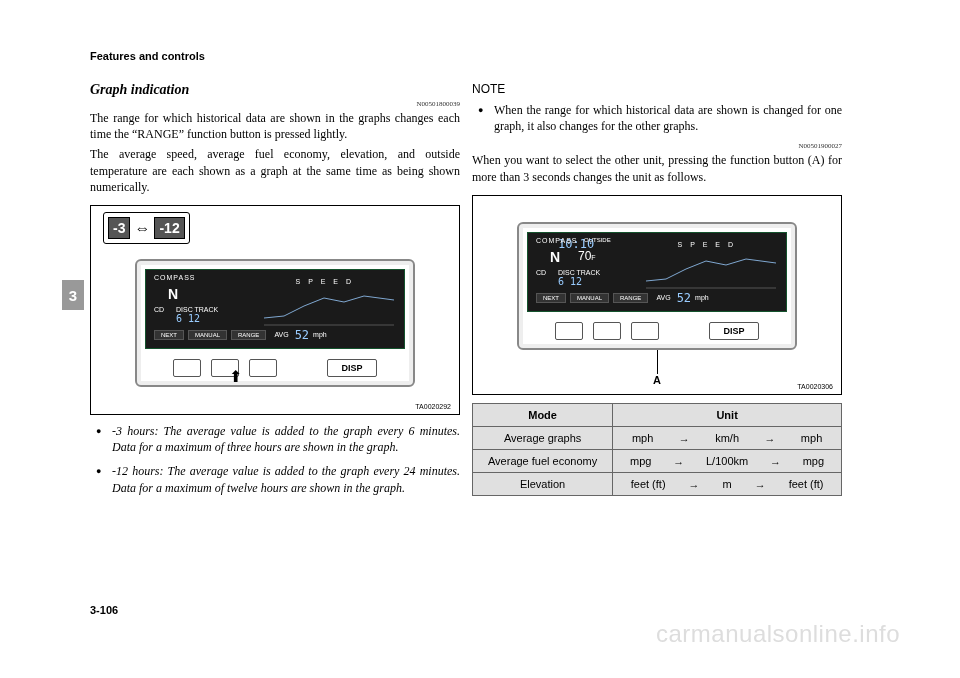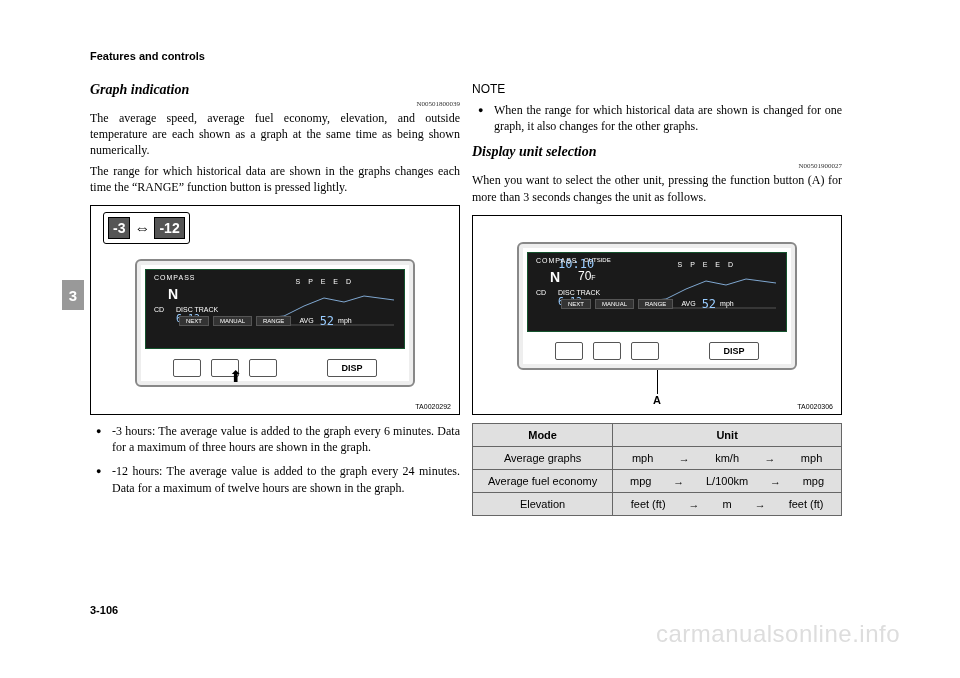--- a/index.html
+++ b/index.html
@@ -140,26 +140,25 @@
       top: 36px;
       left: 8px;
     }
     .screen .disc {
       position: absolute;
       top: 36px;
       left: 30px;
     }
     .screen .bottom-row {
       position: absolute;
-      bottom: 20px;
+      bottom: 6px;
       left: 8px;
       display: flex;
       gap: 4px;
       align-items: center;
-      margin-left: 25px;
     }
     .screen .btn-bar {
       background: #333;
       padding: 1px 6px;
       font-size: 6px;
       border: 1px solid #555;
     }
     .screen .avg {
       font-size: 7px;
       margin-left: 4px;
@@ -316,22 +315,22 @@
 
 <div class="header">Features and controls</div>
 
 <div class="side-tab">3</div>
 
 <div class="columns">
 
   <div class="col">
     <div class="section-title">Graph indication</div>
     <div class="ref-num">N00501800039</div>
+    <p class="paragraph">The range for which historical data are shown in the graphs changes each time the “RANGE” function button is pressed lightly.</p>
     <p class="paragraph">The average speed, average fuel economy, elevation, and outside temperature are each shown as a graph at the same time as being shown numerically.</p>
-    <p class="paragraph">The range for which historical data are shown in the graphs changes each time the “RANGE” function button is pressed lightly.</p>
 
     <div class="figure-box" style="height:210px;">
 
       <div class="callout">
         <div class="callout-item">-3</div>
         <div class="callout-arrow">⇔</div>
         <div class="callout-item">-12</div>
       </div>
 
       <div class="device-outer" style="margin-top:26px;">
@@ -364,33 +363,32 @@
           <div class="phys-btn"></div>
           <div class="phys-btn"></div>
           <div style="width:30px"></div>
           <div class="phys-btn disp-btn">DISP</div>
         </div>
       </div>
       <div class="up-arrow">⬆</div>
       <div class="fig-id">TA0020292</div>
     </div>
 
-    <ul class="bullet-list" style="list-style:none;">
+    <ul class="bullet-list" style="list-style:none;font-style:italic;">
       <li class="bullet-item">-3 hours: The average value is added to the graph every 6 minutes. Data for a maximum of three hours are shown in the graph.</li>
       <li class="bullet-item">-12 hours: The average value is added to the graph every 24 minutes. Data for a maximum of twelve hours are shown in the graph.</li>
     </ul>
   </div>
 
   <div class="col">
     <div class="note-label">NOTE</div>
     <ul class="bullet-list" style="list-style:none;">
       <li class="bullet-item">When the range for which historical data are shown is changed for one graph, it also changes for the other graphs.</li>
     </ul>
 
-    <div class="section-title" style="margin-top:10px;">Display unit selection</div>
     <div class="ref-num">N00501900027</div>
     <p class="paragraph">When you want to select the other unit, pressing the function button (A) for more than 3 seconds changes the unit as follows.</p>
 
     <div class="figure-box" style="height:200px;padding-bottom:30px;">
       <div class="device-outer">
         <div class="screen">
           <span style="position:absolute;top:4px;left:30px;font-size:12px;font-family:monospace;color:#9cf;">10:10</span>
           <span class="row1">COMPASS</span>
           <span style="position:absolute;top:4px;left:56px;font-size:6px;">OUTSIDE</span>
           <span class="speed-label">S P E E D</span>

